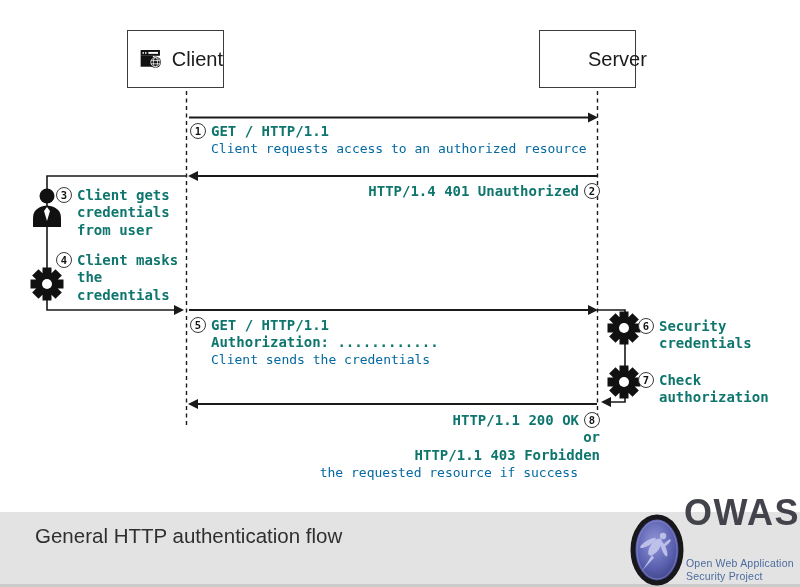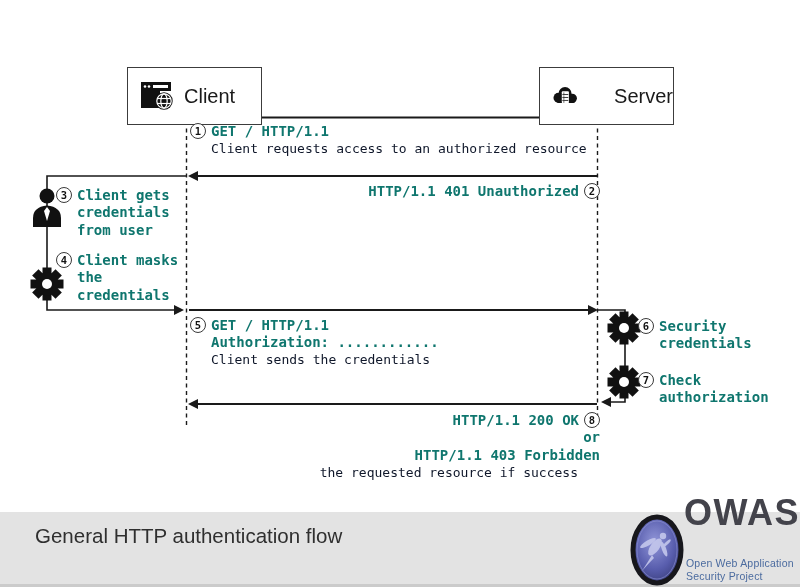--- a/index.html
+++ b/index.html
@@ -1,29 +1,29 @@
 <!DOCTYPE html>
 <html><head>
 <meta charset="utf-8">
 <style>
   html,body { margin:0; padding:0; background:#fff; }
   .stage { position:relative; width:800px; height:587px; background:#ffffff; overflow:hidden;
            font-family:"DejaVu Sans Mono", monospace; }
 
   
-  .actor-box { position:absolute; top:30px; width:135px; height:58px; background:#fff;
+  .actor-box { position:absolute; top:30px; width:97px; height:58px; background:#fff;
                border:1.6px solid #3c3c3c; box-sizing:border-box; display:flex; align-items:center;
-               gap:10px; padding-left:12px;margin-top:37px; }
+               gap:10px; padding-left:12px; }
   .actor-box .label { font-family:"Liberation Sans", sans-serif; font-size:20px; color:#1a1a1a; }
   .box-client { left:127px; }
   .box-server { left:539px;gap:36px; }
 
   
   .mono-b { font:700 14px "DejaVu Sans Mono", monospace; color:#0f766e; white-space:pre; }
-  .mono-g { font:400 13px "DejaVu Sans Mono", monospace; color:#0f172a; white-space:pre; }
+  .mono-g { font:400 13px "DejaVu Sans Mono", monospace; color:#0369a1; white-space:pre; }
   .cnum { display:inline-flex; width:16px; height:16px; border:1.3px solid #3a3a3a; border-radius:50%;
           align-items:center; justify-content:center; box-sizing:border-box;
           font:700 10.5px "DejaVu Sans Mono", monospace; color:#121212; background:#fff; flex:0 0 auto; }
   .row { display:flex; align-items:center; gap:5px; height:17.5px; }
   .row-r { justify-content:flex-end; }
   .ln { height:17.5px; display:flex; align-items:center; }
   .msg { position:absolute; }
   .msg-right { text-align:right; }
   .msg-right .ln { justify-content:flex-end; }
   .indent { margin-left:21px; }
@@ -160,21 +160,21 @@
       <span class="cnum">1</span>
       <span class="mono-b">GET / HTTP/1.1</span>
     </div>
     <div class="ln indent">
         <span class="mono-g">Client requests access to an authorized resource</span>
       </div>
   </div>
 
   <div class="msg msg-right" style="right:200px; top:182px;">
     <div class="row row-r">
-      <span class="mono-b">HTTP/1.1 401 Unauthorized</span>
+      <span class="mono-b">HTTP/1.4 401 Unauthorized</span>
       <span class="cnum">2</span>
     </div>
   </div>
 
   <div class="msg" style="left:56px; top:186px;">
     <div class="row">
       <span class="cnum">3</span>
       <span class="mono-b">Client gets</span>
     </div>
     <div class="ln indent">

